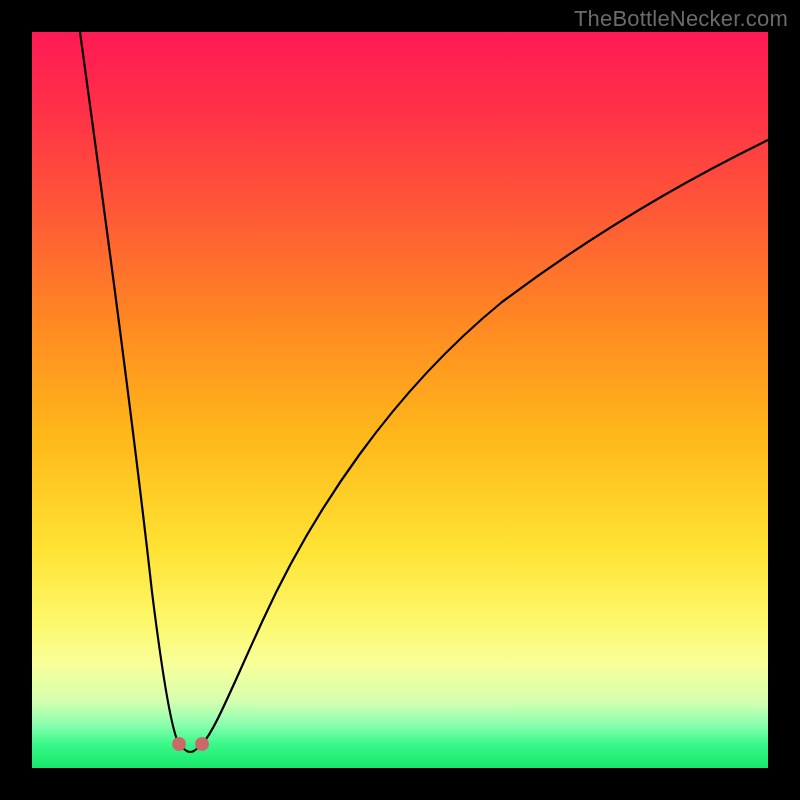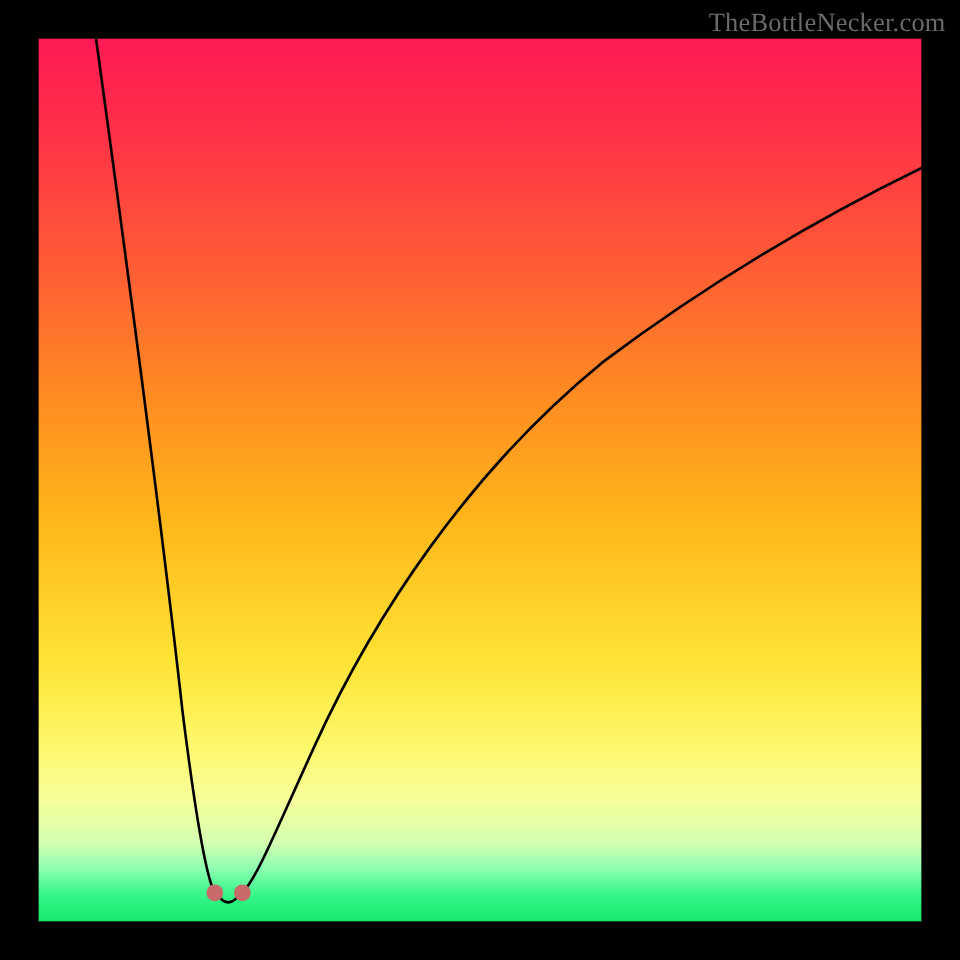--- a/index.html
+++ b/index.html
@@ -62,21 +62,20 @@
     stroke-linecap: round;
   }
   .watermark {
     position: absolute;
     top: 6px;
     right: 12px;
     color: #6a6a6a;
     font-size: 22px;
     letter-spacing: 0.2px;
     user-select: none;
-    font-family: Liberation Serif, serif;
   }
 </style>
 </head>
 <body>
 
 <div class="frame">
   <div class="gradient"></div>
 
   <svg class="curve" viewBox="0 0 736 736" preserveAspectRatio="none">
 

